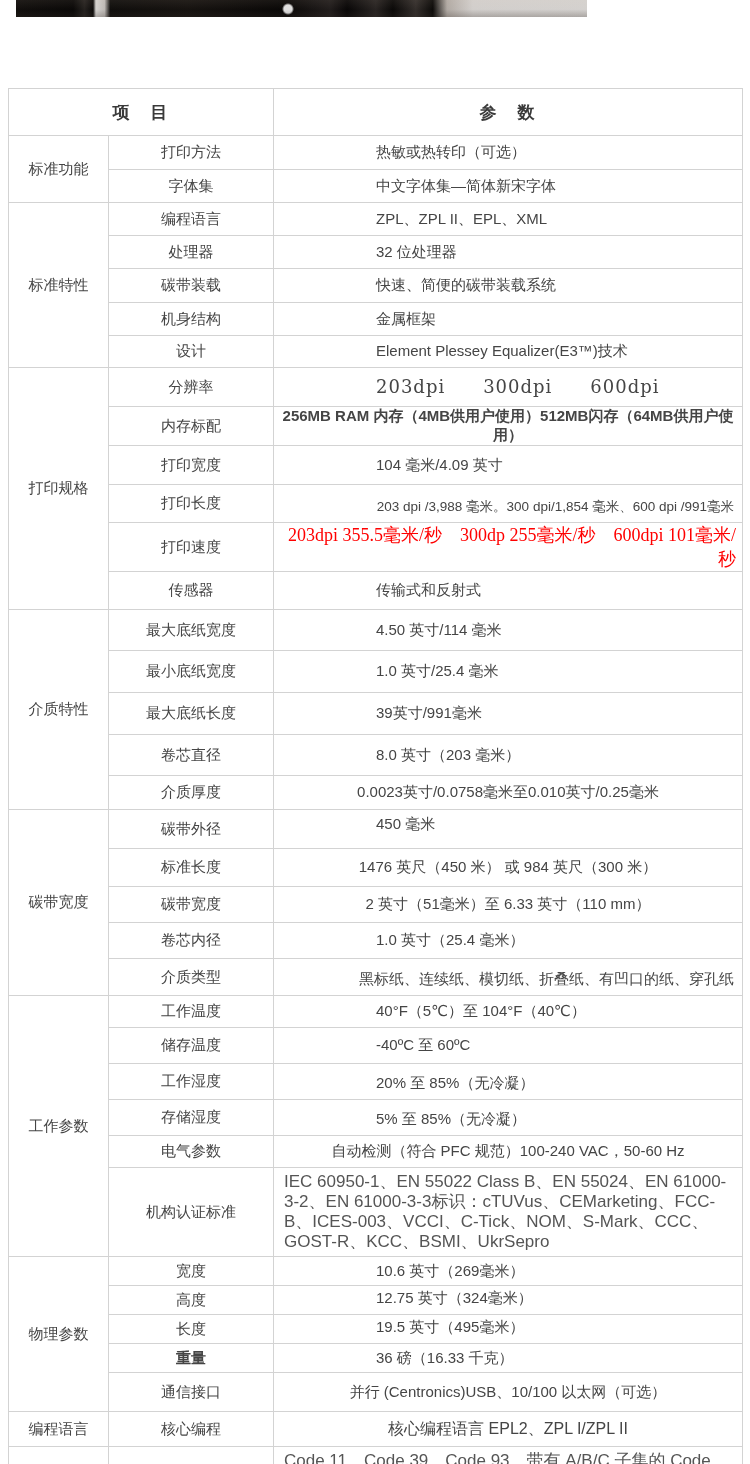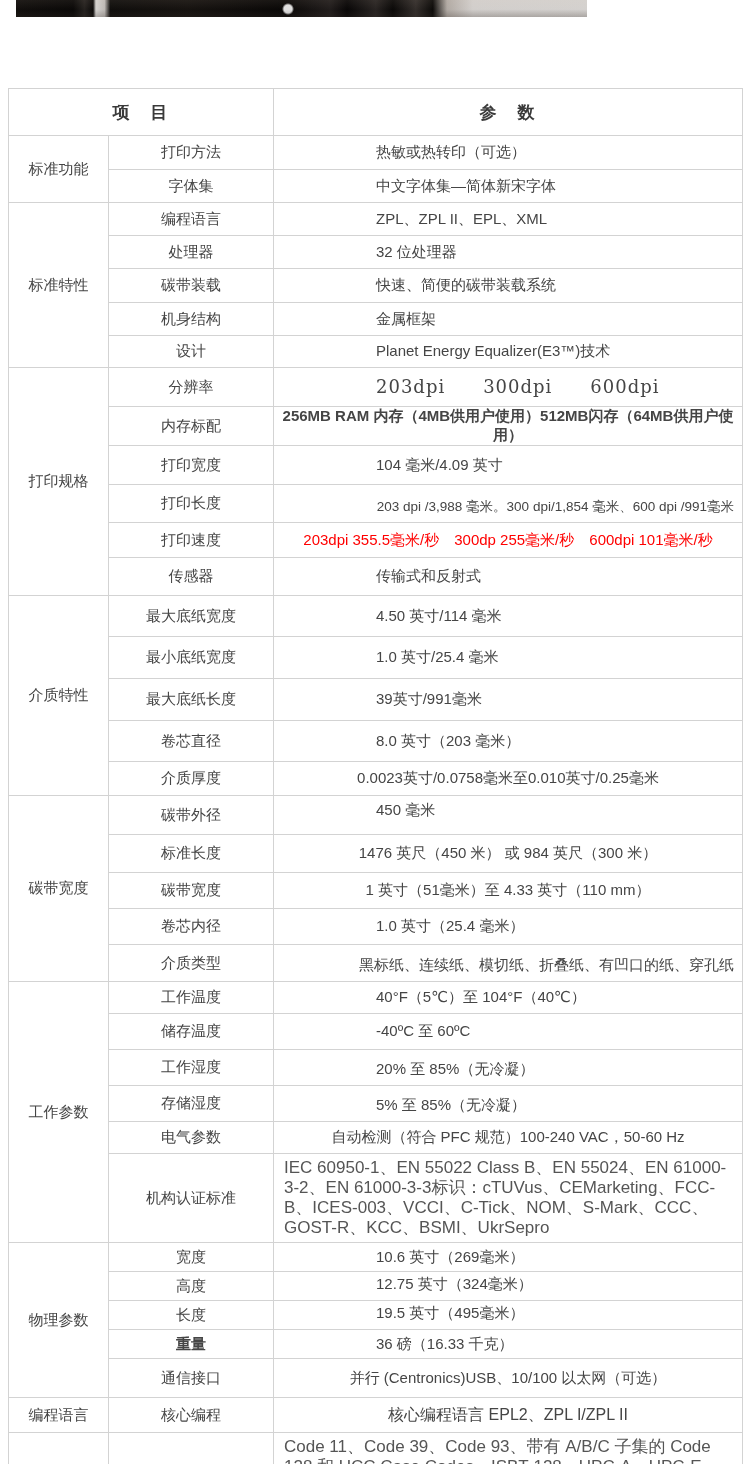--- a/index.html
+++ b/index.html
@@ -55,22 +55,22 @@
   td.value.low{vertical-align:bottom;padding-bottom:6px;}
   td.value.top{vertical-align:top;padding-top:5px;}
   td.value.bold{font-weight:bold;}
   td.value.f13{font-size:13.5px;}
   td.value.f16{font-size:16px;}
   td.value.serif-lg{
     font-family:"DejaVu Serif","Liberation Serif",serif;
     font-size:18px;letter-spacing:1px;
   }
   td.value.red-serif{
-    font-family:Liberation Sans, sans-serif;
-    color:var(--red);font-size:15px;
+    font-family:Liberation Serif, serif;
+    color:var(--red);font-size:18px;text-align:right;
   }
   td.value.small{
     font-size:17px;line-height:20px;color:var(--small-text);
     text-align:left;padding:4px 10px;vertical-align:middle;
   }
 </style>
 </head>
 <body>
 
 <div class="photo">
@@ -111,21 +111,21 @@
       <tr style="height: 34px;">
         <td class="label">碳带装载</td>
         <td class="value pad">快速、简便的碳带装载系统</td>
       </tr>
       <tr style="height: 33px;">
         <td class="label">机身结构</td>
         <td class="value pad">金属框架</td>
       </tr>
       <tr style="height: 32px;">
         <td class="label">设计</td>
-        <td class="value pad">Planet Energy Equalizer(E3™)技术</td>
+        <td class="value pad">Element Plessey Equalizer(E3™)技术</td>
       </tr>
       <tr style="height: 39px;">
         <td class="group" rowspan="6">打印规格</td>
         <td class="label">分辨率</td>
         <td class="value pad serif-lg">203dpi　　300dpi　　600dpi</td>
       </tr>
       <tr style="height: 37px;">
         <td class="label">内存标配</td>
         <td class="value center bold">256MB RAM 内存（4MB供用户使用）512MB闪存（64MB供用户使用）</td>
       </tr>
@@ -170,21 +170,21 @@
         <td class="group" rowspan="5">碳带宽度</td>
         <td class="label">碳带外径</td>
         <td class="value pad top">450 毫米</td>
       </tr>
       <tr style="height: 38px;">
         <td class="label">标准长度</td>
         <td class="value center">1476 英尺（450 米） 或 984 英尺（300 米）</td>
       </tr>
       <tr style="height: 36px;">
         <td class="label">碳带宽度</td>
-        <td class="value center">1 英寸（51毫米）至 4.33 英寸（110 mm）</td>
+        <td class="value center">2 英寸（51毫米）至 6.33 英寸（110 mm）</td>
       </tr>
       <tr style="height: 36px;">
         <td class="label">卷芯内径</td>
         <td class="value pad">1.0 英寸（25.4 毫米）</td>
       </tr>
       <tr style="height: 37px;">
         <td class="label">介质类型</td>
         <td class="value right low">黑标纸、连续纸、模切纸、折叠纸、有凹口的纸、穿孔纸</td>
       </tr>
       <tr style="height: 32px;">

